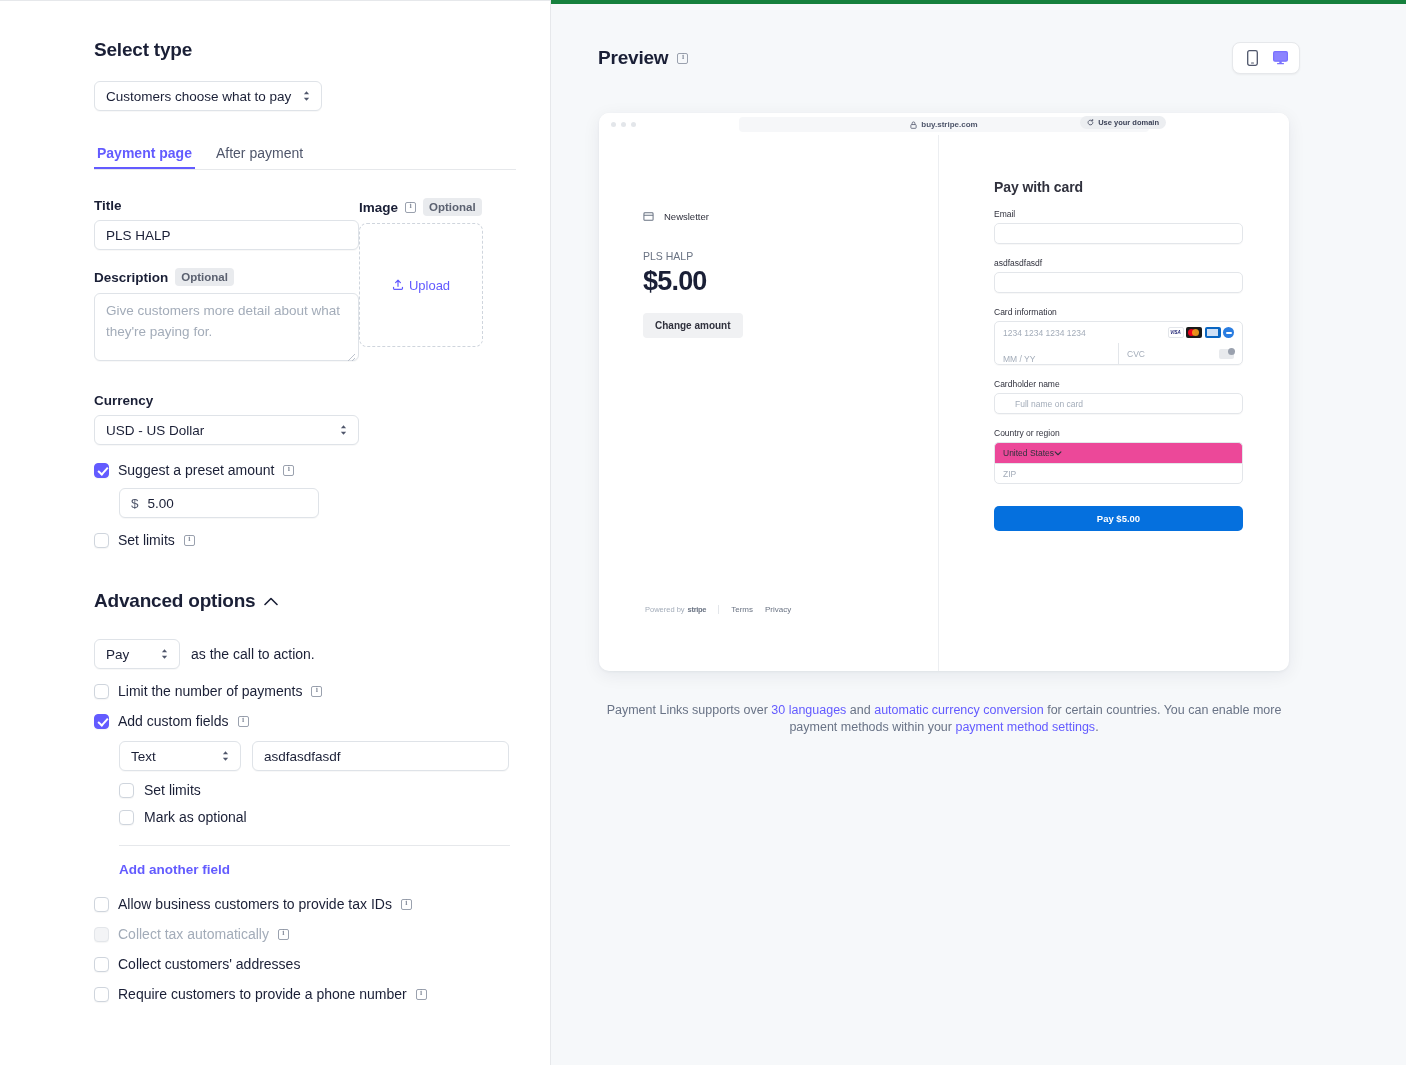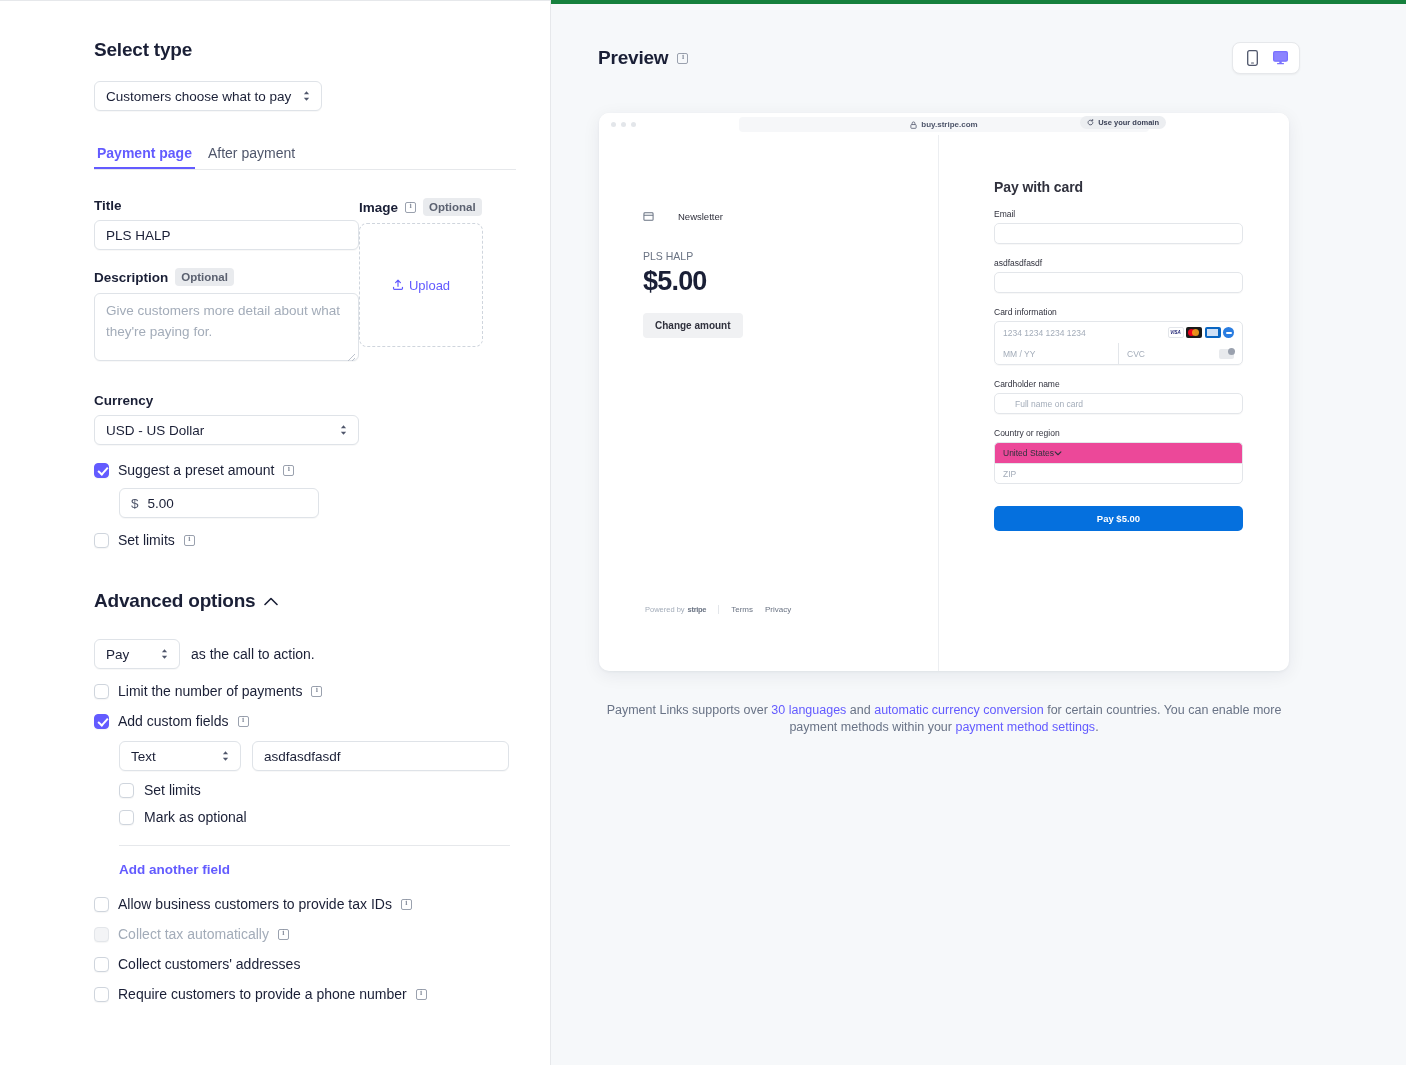--- a/index.html
+++ b/index.html
@@ -34,21 +34,21 @@
     font-size: 13.5px; color: #1a1f36; cursor: pointer;
     box-shadow: 0 1px 1px rgba(0,0,0,0.03);
   }
   .select .chev {
     position: absolute; right: 9px; top: 50%; transform: translateY(-50%);
     width: 11px; height: 14px;
   }
   .select.block { display: flex; width: 265px; }
 
   
-  .tabs { display: flex; gap: 10px; border-bottom: 1px solid #e6e8eb;
+  .tabs { display: flex; gap: 18px; border-bottom: 1px solid #e6e8eb;
           margin-top: 34px; width: 422px; }
   .tab { font-size: 14px; padding: 0 3px 8px; color: #4f566b; cursor: pointer;
          font-weight: 500; }
   .tab.active { color: #635bff; font-weight: 600;
                 box-shadow: inset 0 -2px 0 #635bff; }
 
   
   .fields-row { display: flex; margin-top: 28px; gap: 0; }
   .fields-col-left { width: 265px; }
   .fields-col-right { }
@@ -198,21 +198,21 @@
     background: #eceef1; border-radius: 9px; padding: 2px 7px;
     display: flex; align-items: center; gap: 4px;
   }
   .domain-chip span { font-size: 7.5px; color: #3c4257; font-weight: 700; }
 
   .pagebody { display: flex; height: 536px; }
   .page-left {
     width: 340px; border-right: 1px solid #eceef1; padding: 76px 0 0 44px;
     position: relative;
   }
-  .merchant { display: flex; align-items: flex-end; gap: 24px; }
+  .merchant { display: flex; align-items: flex-end; gap: 10px; }
   .merch-name { font-size: 9.5px; color: #30313d; }
   .prod-name { font-size: 10.5px; color: #6a7383; margin-top: 28px; }
   .prod-price { font-size: 27px; font-weight: 700; color: #1a1f36;
                 letter-spacing: -0.8px; margin-top: 4px; }
   .change-btn {
     margin-top: 16px; display: inline-block; background: #f0f1f3;
     border-radius: 4px; padding: 7px 12px; font-size: 10px;
     font-weight: 600; color: #30313d; cursor: pointer;
   }
   .page-foot {
@@ -237,21 +237,21 @@
   .f-ph { font-size: 8.5px; color: #a3acb9; }
   .card-group {
     border: 1px solid #e3e6ea; border-radius: 5px; overflow: hidden;
     box-shadow: 0 1px 1px rgba(0,0,0,0.03);
   }
   .card-line { height: 21px; display: flex; align-items: center;
                padding: 0 8px; justify-content: space-between; }
   .card-split { display: flex; }
   .card-split > div { flex: 1; height: 21px; display: flex; align-items: center;
                       padding: 0 8px; justify-content: space-between; }
-  .card-split > div:first-child { border-right: 1px solid #e3e6ea; }
+  .card-split > div:first-child { border-right: 1px solid #e3e6ea; align-items: flex-end; }
   .brands { display: flex; gap: 2.5px; align-items: center; }
   .brand { width: 16px; height: 11px; border-radius: 2px; }
   .f-select {
     height: 21px; border: 1px solid #e3e6ea; border-bottom: 0;
     border-radius: 5px 5px 0 0; background: #ec4899;
     display: flex; align-items: center; justify-content: flex-start;
     padding: 0 8px;
   }
   .f-select-val { font-size: 8.5px; color: #30313d; }
   .f-zip {

